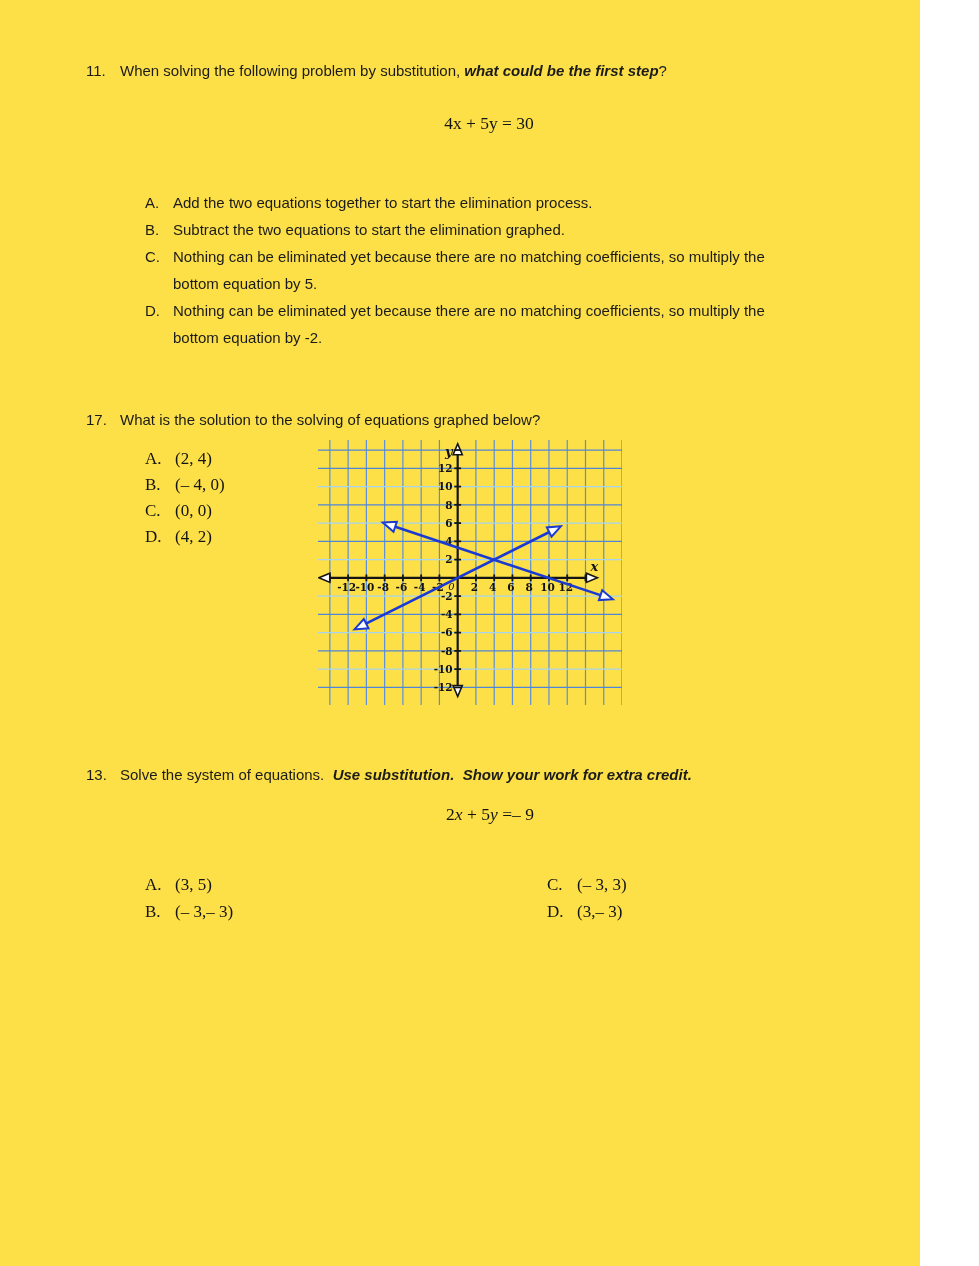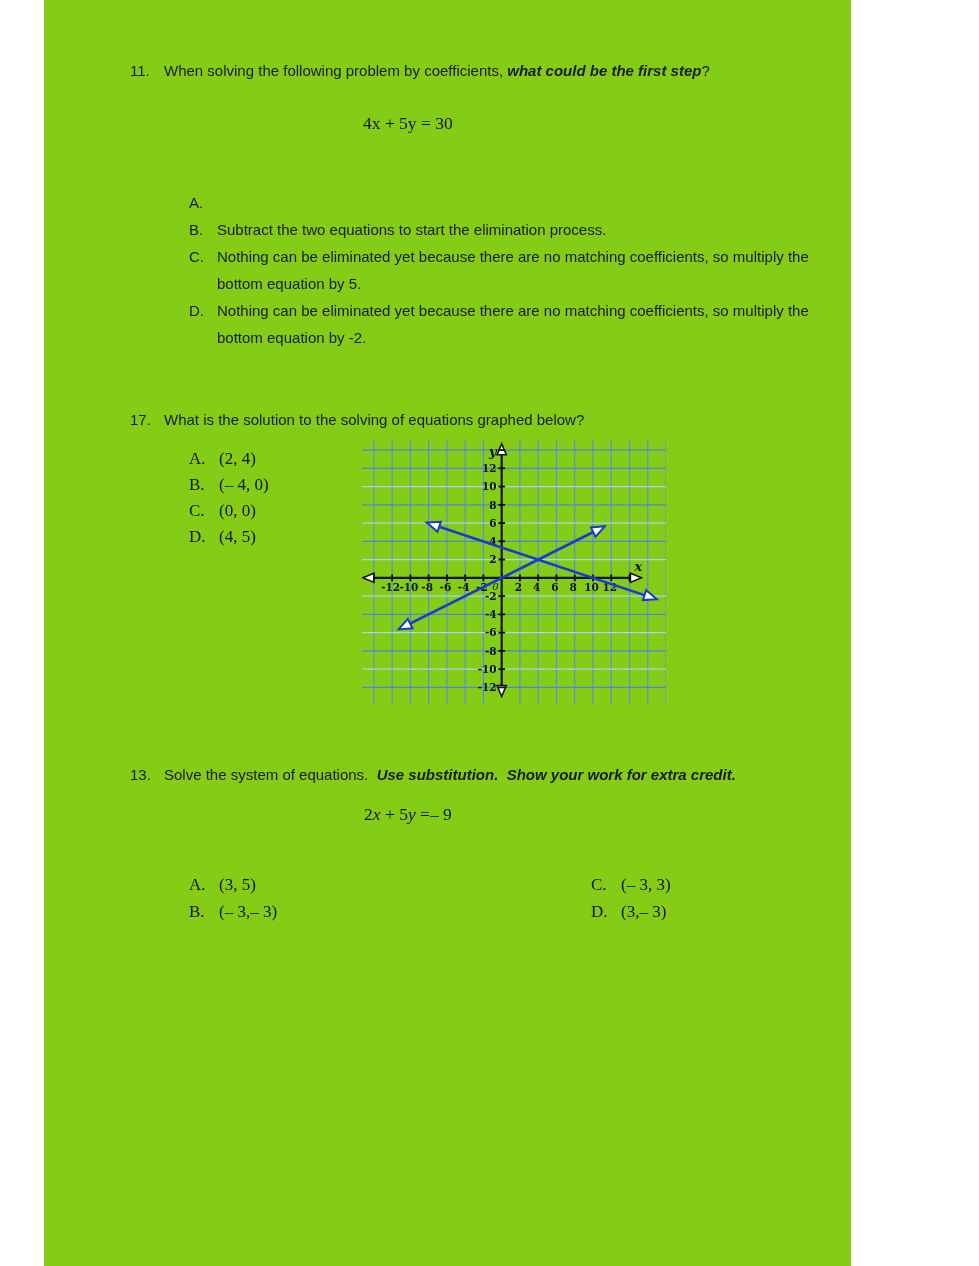--- a/index.html
+++ b/index.html
@@ -1,56 +1,57 @@
 <!DOCTYPE html>
 <html><head>
 <meta charset="utf-8">
 <style>
   html,body{margin:0;padding:0;background:#ffffff;}
-  .page{position:relative;width:807px;height:1266px;background:#84cc16;overflow:hidden;
-        font-family:"Liberation Sans",sans-serif;color:#1b1b1b;margin-left:44px;}
+  .page{position:relative;width:920px;height:1266px;background:#fde047;overflow:hidden;
+        font-family:"Liberation Sans",sans-serif;color:#1b1b1b;}
   .abs{position:absolute;}
   .prompt-row{display:flex;align-items:flex-start;font-size:15px;line-height:24px;}
   .qnum{width:34px;flex:0 0 34px;}
   .prompt{white-space:pre-wrap;}
   .prompt b{font-weight:700;font-style:italic;}
   .serif{font-family:"Liberation Serif",serif;}
-  .eq-block{width:340px;font-size:17.5px;line-height:26px;color:#141414;}
+  .eq-block{width:340px;text-align:center;font-size:17.5px;line-height:26px;color:#141414;}
   .eq-block.italic-math i{font-style:italic;}
   .choices{width:740px;font-size:15px;line-height:27px;}
   .choice{display:flex;align-items:flex-start;}
   .choice .letter{width:28px;flex:0 0 28px;}
   .choice .ctext{white-space:pre-wrap;}
   .opt-list{font-size:17px;line-height:26px;color:#141414;}
   .opt{display:flex;}
   .opt .letter{width:30px;flex:0 0 30px;}
   .graph-wrap{width:304px;height:265px;}
   svg text{font-family:"DejaVu Serif",serif;}
 </style>
 </head>
 <body>
 
 <div class="page">
 
   <div class="abs prompt-row" style="left:86px;top:59px;width:870px;">
     <span class="qnum">11.</span>
-    <span class="prompt"><span>When solving the following problem by coefficients, </span><b>what could be the first step</b><span>?</span></span>
+    <span class="prompt"><span>When solving the following problem by substitution, </span><b>what could be the first step</b><span>?</span></span>
   </div>
 
   <div class="abs eq-block serif" style="left:319px;top:110px;">
     <div>4x + 5y = 30</div>
   </div>
 
   <div class="abs choices" style="left:145px;top:189px;">
     <div class="choice">
       <span class="letter">A.</span>
+      <span class="ctext">Add the two equations together to start the elimination process.</span>
     </div>
     <div class="choice">
       <span class="letter">B.</span>
-      <span class="ctext">Subtract the two equations to start the elimination process.</span>
+      <span class="ctext">Subtract the two equations to start the elimination graphed.</span>
     </div>
     <div class="choice">
       <span class="letter">C.</span>
       <span class="ctext">Nothing can be eliminated yet because there are no matching coefficients, so multiply the
 bottom equation by 5.</span>
     </div>
     <div class="choice">
       <span class="letter">D.</span>
       <span class="ctext">Nothing can be eliminated yet because there are no matching coefficients, so multiply the
 bottom equation by -2.</span>
@@ -70,21 +71,21 @@
     <div class="opt">
       <span class="letter">B.</span>
       <span>(– 4, 0)</span>
     </div>
     <div class="opt">
       <span class="letter">C.</span>
       <span>(0, 0)</span>
     </div>
     <div class="opt">
       <span class="letter">D.</span>
-      <span>(4, 5)</span>
+      <span>(4, 2)</span>
     </div>
   </div>
 
   <div class="abs graph-wrap" style="left:318px;top:440px;">
     <svg id="graph-svg" width="304" height="265" viewBox="0 0 304 265">
         <g>
           <line x1="11.867867867867858" y1="0" x2="11.867867867867858" y2="265" stroke="#5b8fda" stroke-width="1.2"></line>
           <line x1="30.126126126126124" y1="0" x2="30.126126126126124" y2="265" stroke="#5b8fda" stroke-width="1.2"></line>
           <line x1="48.38438438438439" y1="0" x2="48.38438438438439" y2="265" stroke="#5b8fda" stroke-width="1.2"></line>
           <line x1="66.64264264264264" y1="0" x2="66.64264264264264" y2="265" stroke="#5b8fda" stroke-width="1.2"></line>

